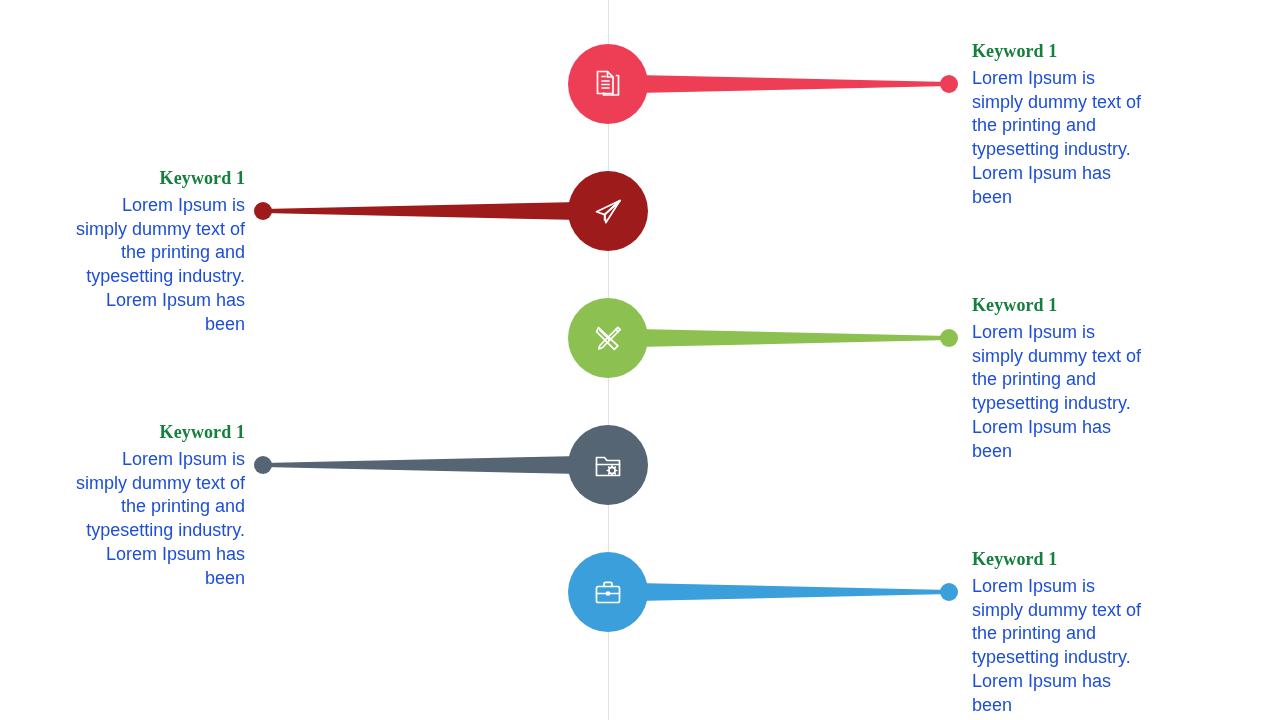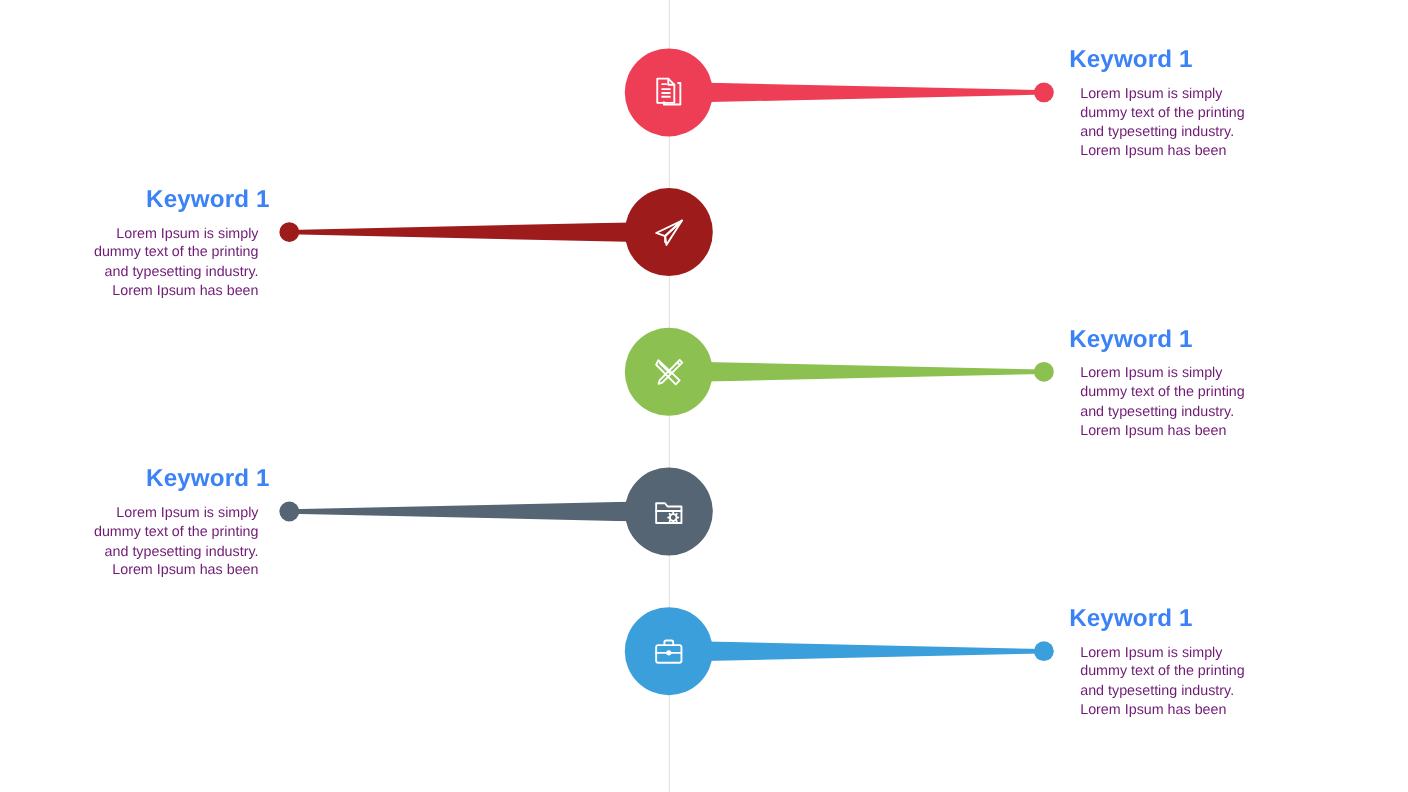--- a/index.html
+++ b/index.html
@@ -70,32 +70,33 @@
     height: 18px;
     border-radius: 50%;
   }
 
   
   .textblock {
     position: absolute;
     width: 178px;
   }
   .kw {
-    font-size: 22px;
+    font-size: 18px;
     font-weight: bold;
-    color: #3b82f6;
+    color: #15803d;
     letter-spacing: 0.1px;
     margin: 0 0 5px 0;
     line-height: 1.1;
+    font-family: Liberation Serif, serif;
   }
   .body {
-    font-size: 13px;
-    color: #701a75;
+    font-size: 18px;
+    color: #1d4ed8;
     line-height: 1.32;
-    margin: 10px;
+    margin: 0;
   }
   .align-right { text-align: right; }
   .align-left  { text-align: left; }
 </style>
 </head>
 <body>
 
 <div id="stage">
   <div class="spine" style="left: 607.5px;"></div>
   <div id="rows">

